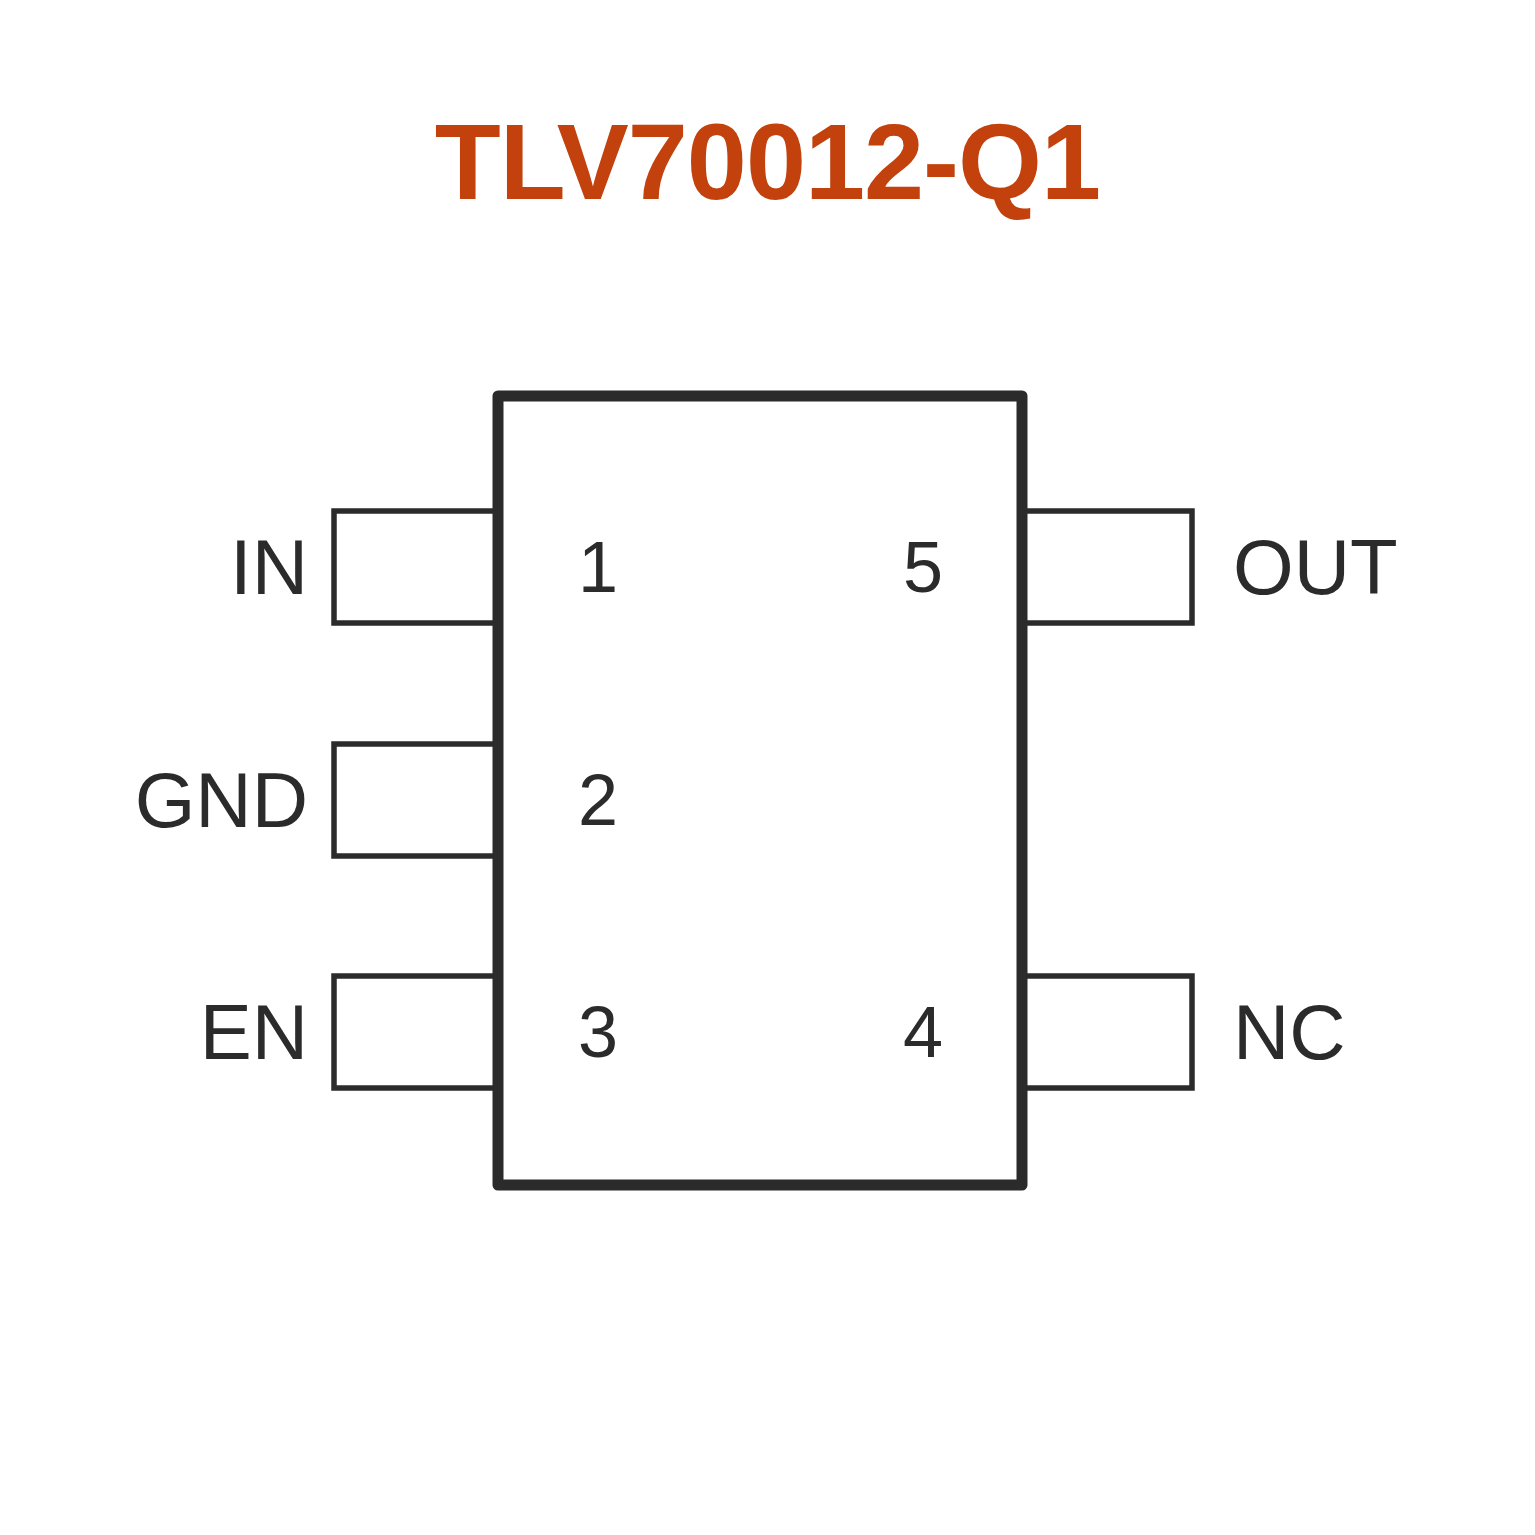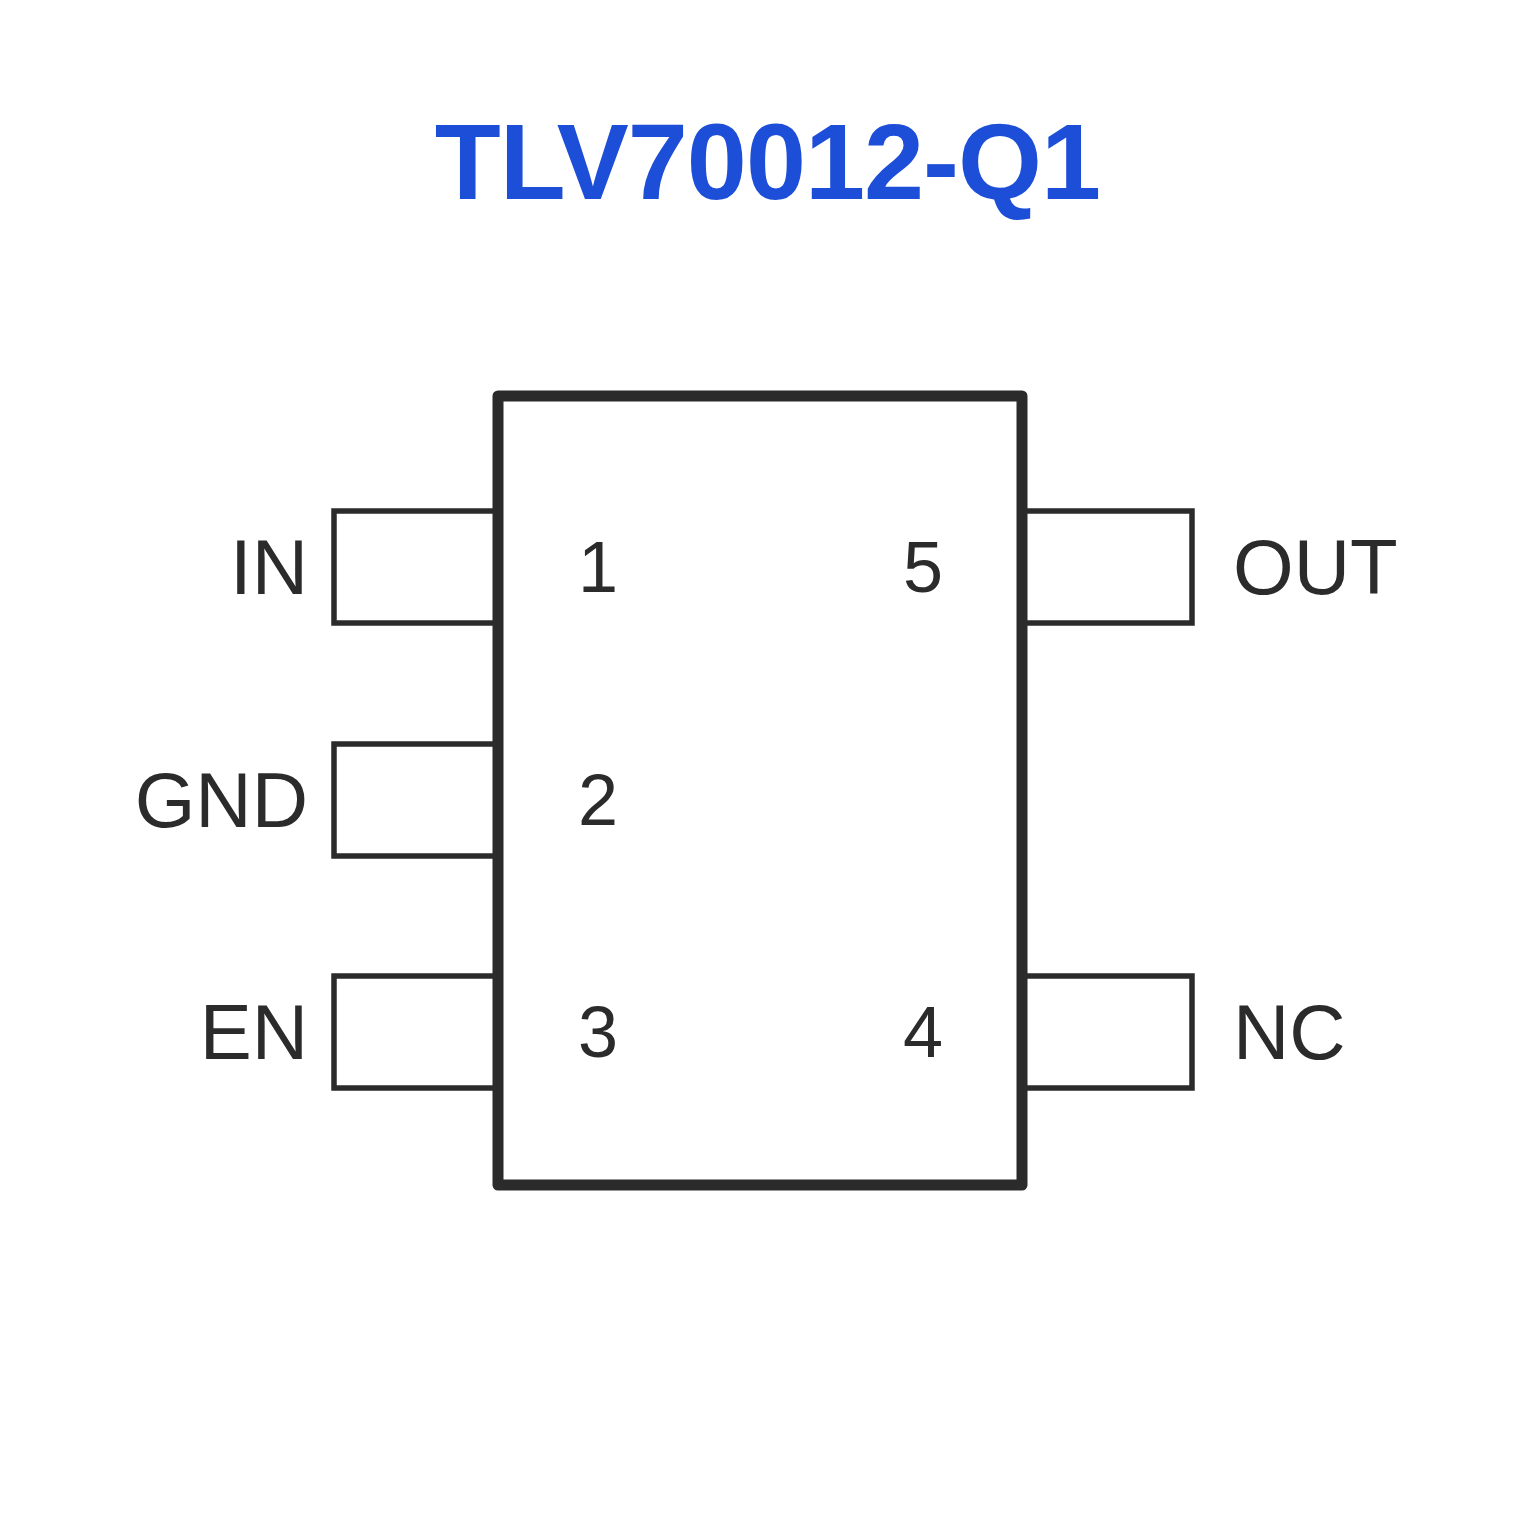--- a/index.html
+++ b/index.html
@@ -18,21 +18,21 @@
   .title {
     position: absolute;
     left: 0;
     top: 108px;
     width: 1535px;
     text-align: center;
     font-family: "Liberation Sans", sans-serif;
     font-weight: bold;
     font-size: 108px;
     letter-spacing: -1px;
-    color: #1d4ed8;
+    color: #c2410c;
     line-height: 1.0;
     white-space: nowrap;
   }
   svg.pkg {
     position: absolute;
     left: 0;
     top: 0;
     width: 1535px;
     height: 1535px;
     display: block;

